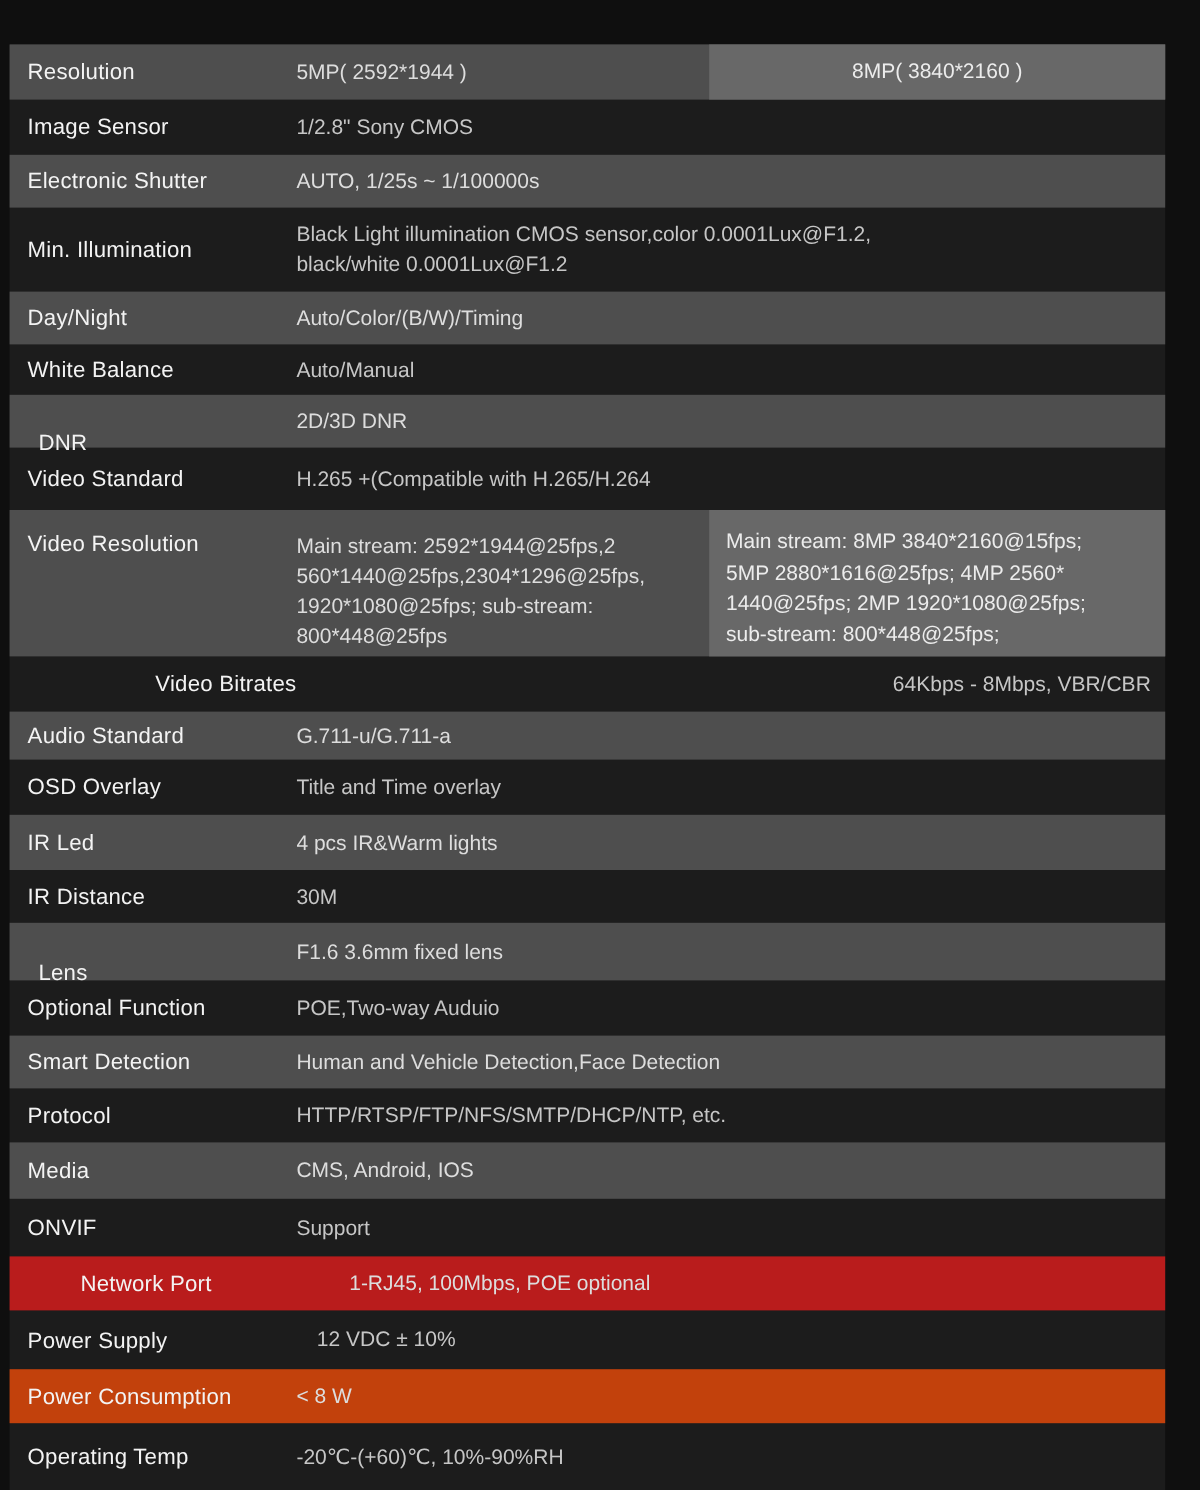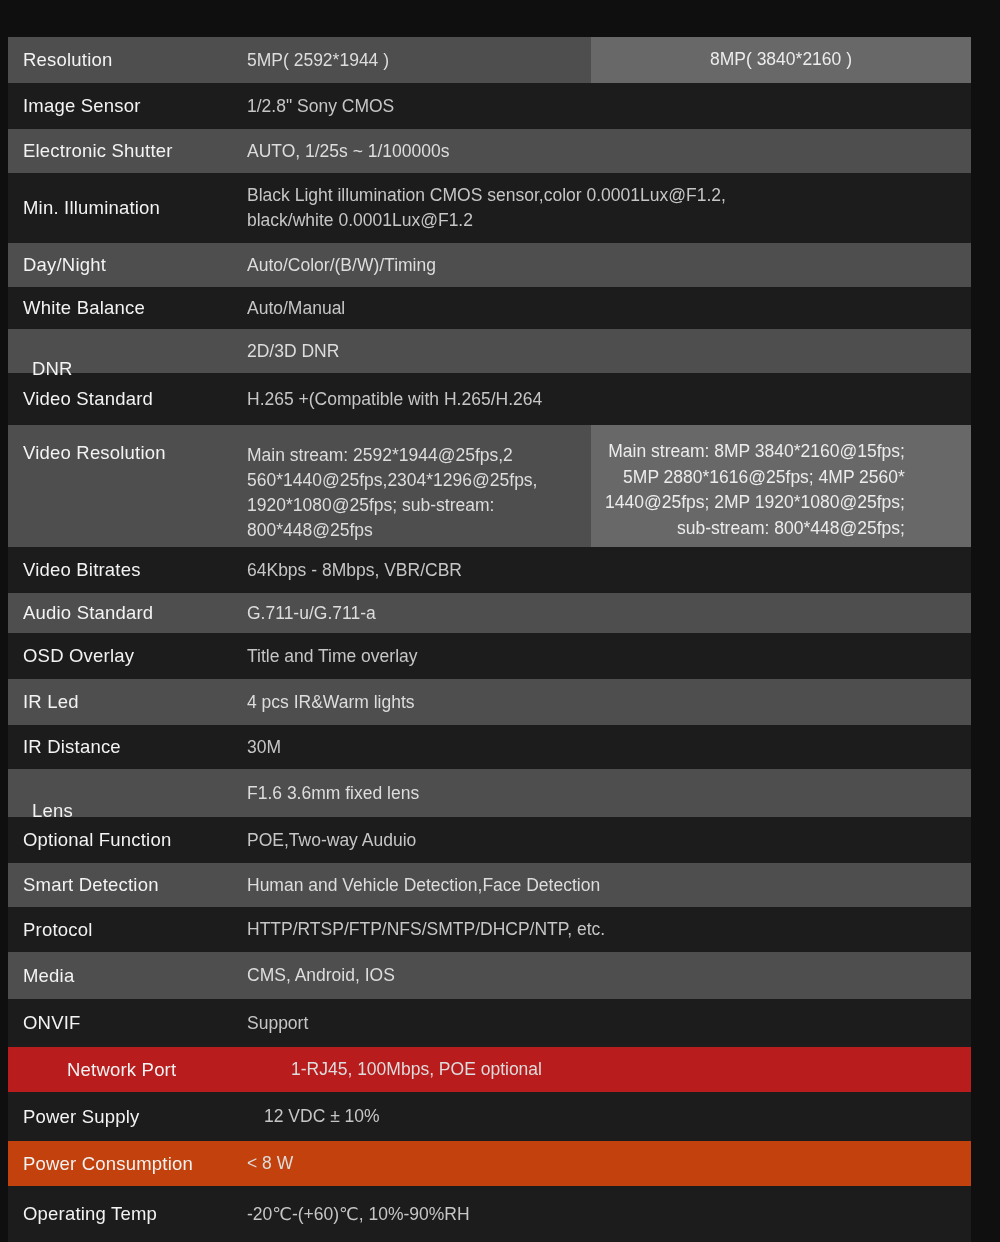--- a/index.html
+++ b/index.html
@@ -44,21 +44,20 @@
   .row.split .value { flex: 0 0 344px; width: 344px; box-sizing: border-box; }
   .row .value2 {
     flex: 1 1 auto;
     align-self: stretch;
     display: flex;
     box-sizing: border-box;
     font-size: 17.5px;
     color: #ececec;
     line-height: 25.5px;
     white-space: pre-line;
-    text-align: right;
   }
   .row.center2 .value2 {
     align-items: center;
     justify-content: center;
   }
   .row.top2 { align-items: flex-start; }
   .row.top2 .label  { padding-top: 17px; }
   .row.top2 .value  { padding-top: 18px; }
   .row.top2 .value2 { padding: 14px 8px 0 14px; }
   .row.indent .label { padding-left: 24px; margin-top: 36px; }
@@ -112,21 +111,21 @@
     <div class="label">Video Resolution</div>
     <div class="value">Main stream: 2592*1944@25fps,2
 560*1440@25fps,2304*1296@25fps,
 1920*1080@25fps; sub-stream:
 800*448@25fps</div>
     <div class="value2" style="background: rgb(104, 104, 104);">Main stream: 8MP 3840*2160@15fps;
 5MP 2880*1616@25fps;  4MP 2560*
 1440@25fps;  2MP 1920*1080@25fps;
 sub-stream: 800*448@25fps;</div>
   </div>
-    <div class="row" style="height: 46px;">
+    <div class="row" style="height: 46px; text-align: right;">
     <div class="label">Video Bitrates</div>
     <div class="value">64Kbps - 8Mbps, VBR/CBR</div>
 
   </div>
     <div class="row hl" style="height: 40px; background: rgb(78, 78, 78);">
     <div class="label">Audio Standard</div>
     <div class="value">G.711-u/G.711-a</div>
 
   </div>
     <div class="row" style="height: 46px;">

